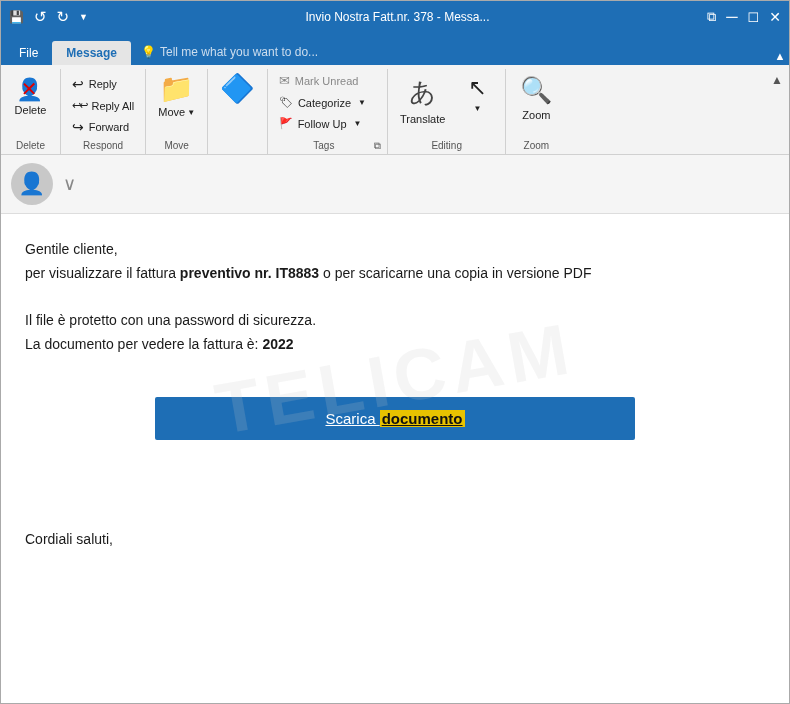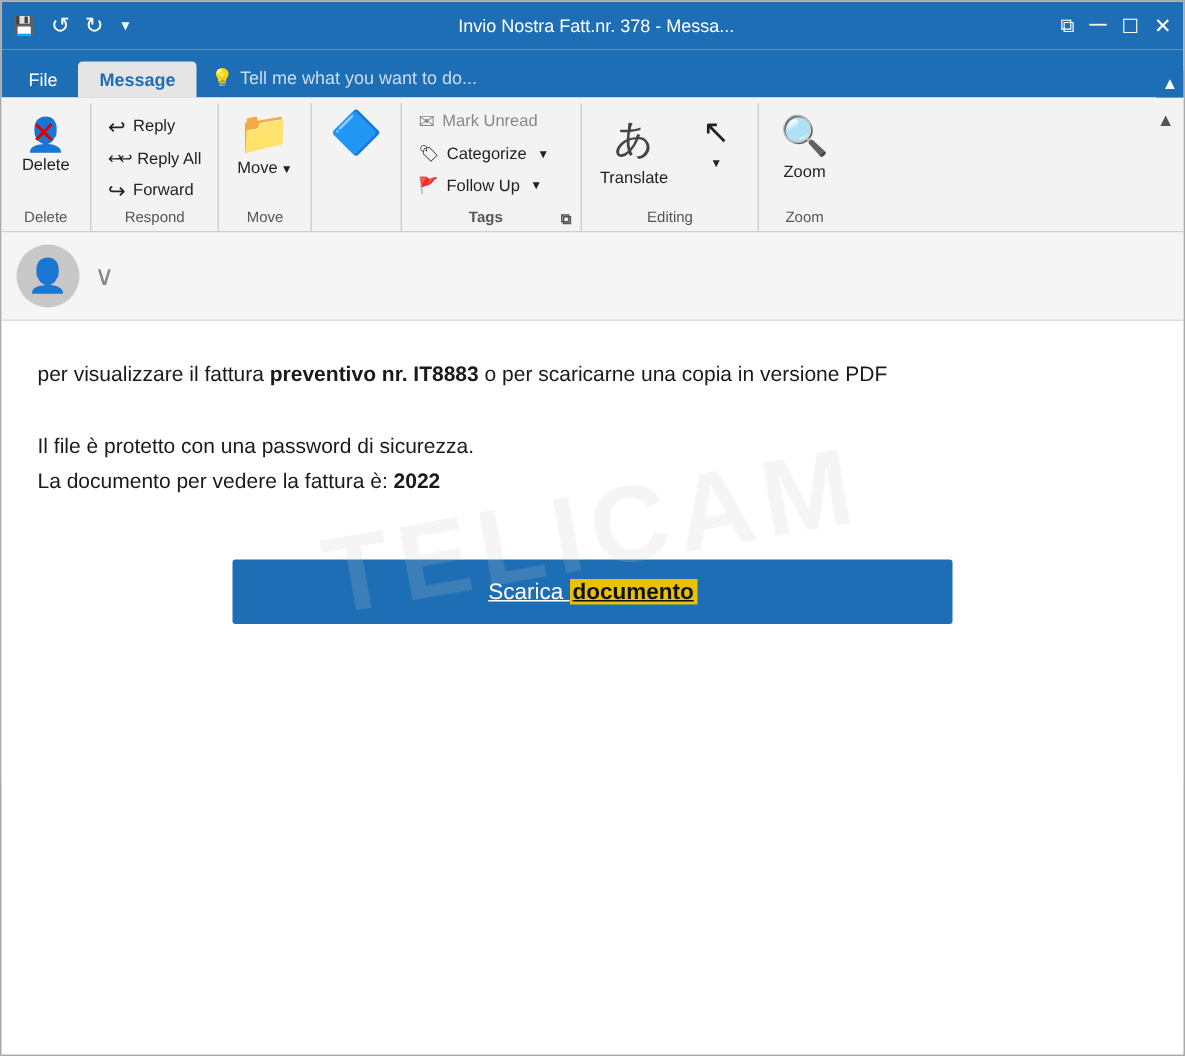--- a/index.html
+++ b/index.html
@@ -307,21 +307,20 @@
     .tags-group-expander {
       font-size: 10px;
       color: #555;
       margin-left: auto;
       cursor: pointer;
     }
     .tags-row-header {
       display: flex;
       align-items: center;
       width: 100%;
-      font-weight: bold;
     }
   </style>
 </head>
 <body>
 
 <div class="title-bar">
   <div class="title-bar-left">
     <span>💾</span>
     <span style="font-size:15px;">↺</span>
     <span style="font-size:15px;">↻</span>
@@ -460,27 +459,29 @@
 <div class="email-header-bar">
   <div class="email-avatar">
     <span>👤</span>
   </div>
   <div class="email-expand">∨</div>
 </div>
 
 <div class="email-body">
   <div class="watermark">TELICAM</div>
 
+  <p>Gentile cliente,</p>
   <p>
     <span>per visualizzare il fattura </span><strong>preventivo nr. IT8883</strong><span> o per scaricarne una copia in versione PDF</span>
   </p>
   <br>
   <p>Il file è protetto con una password di sicurezza.</p>
   <p>
     <span>La documento per vedere la fattura è: </span><strong>2022</strong>
   </p>
 
   <button class="download-btn">
     <span class="link-text">Scarica </span><span class="highlighted">documento</span>
   </button>
 
   <br><br>
+  <p>Cordiali saluti,</p>
 </div>
 
 </body></html>

